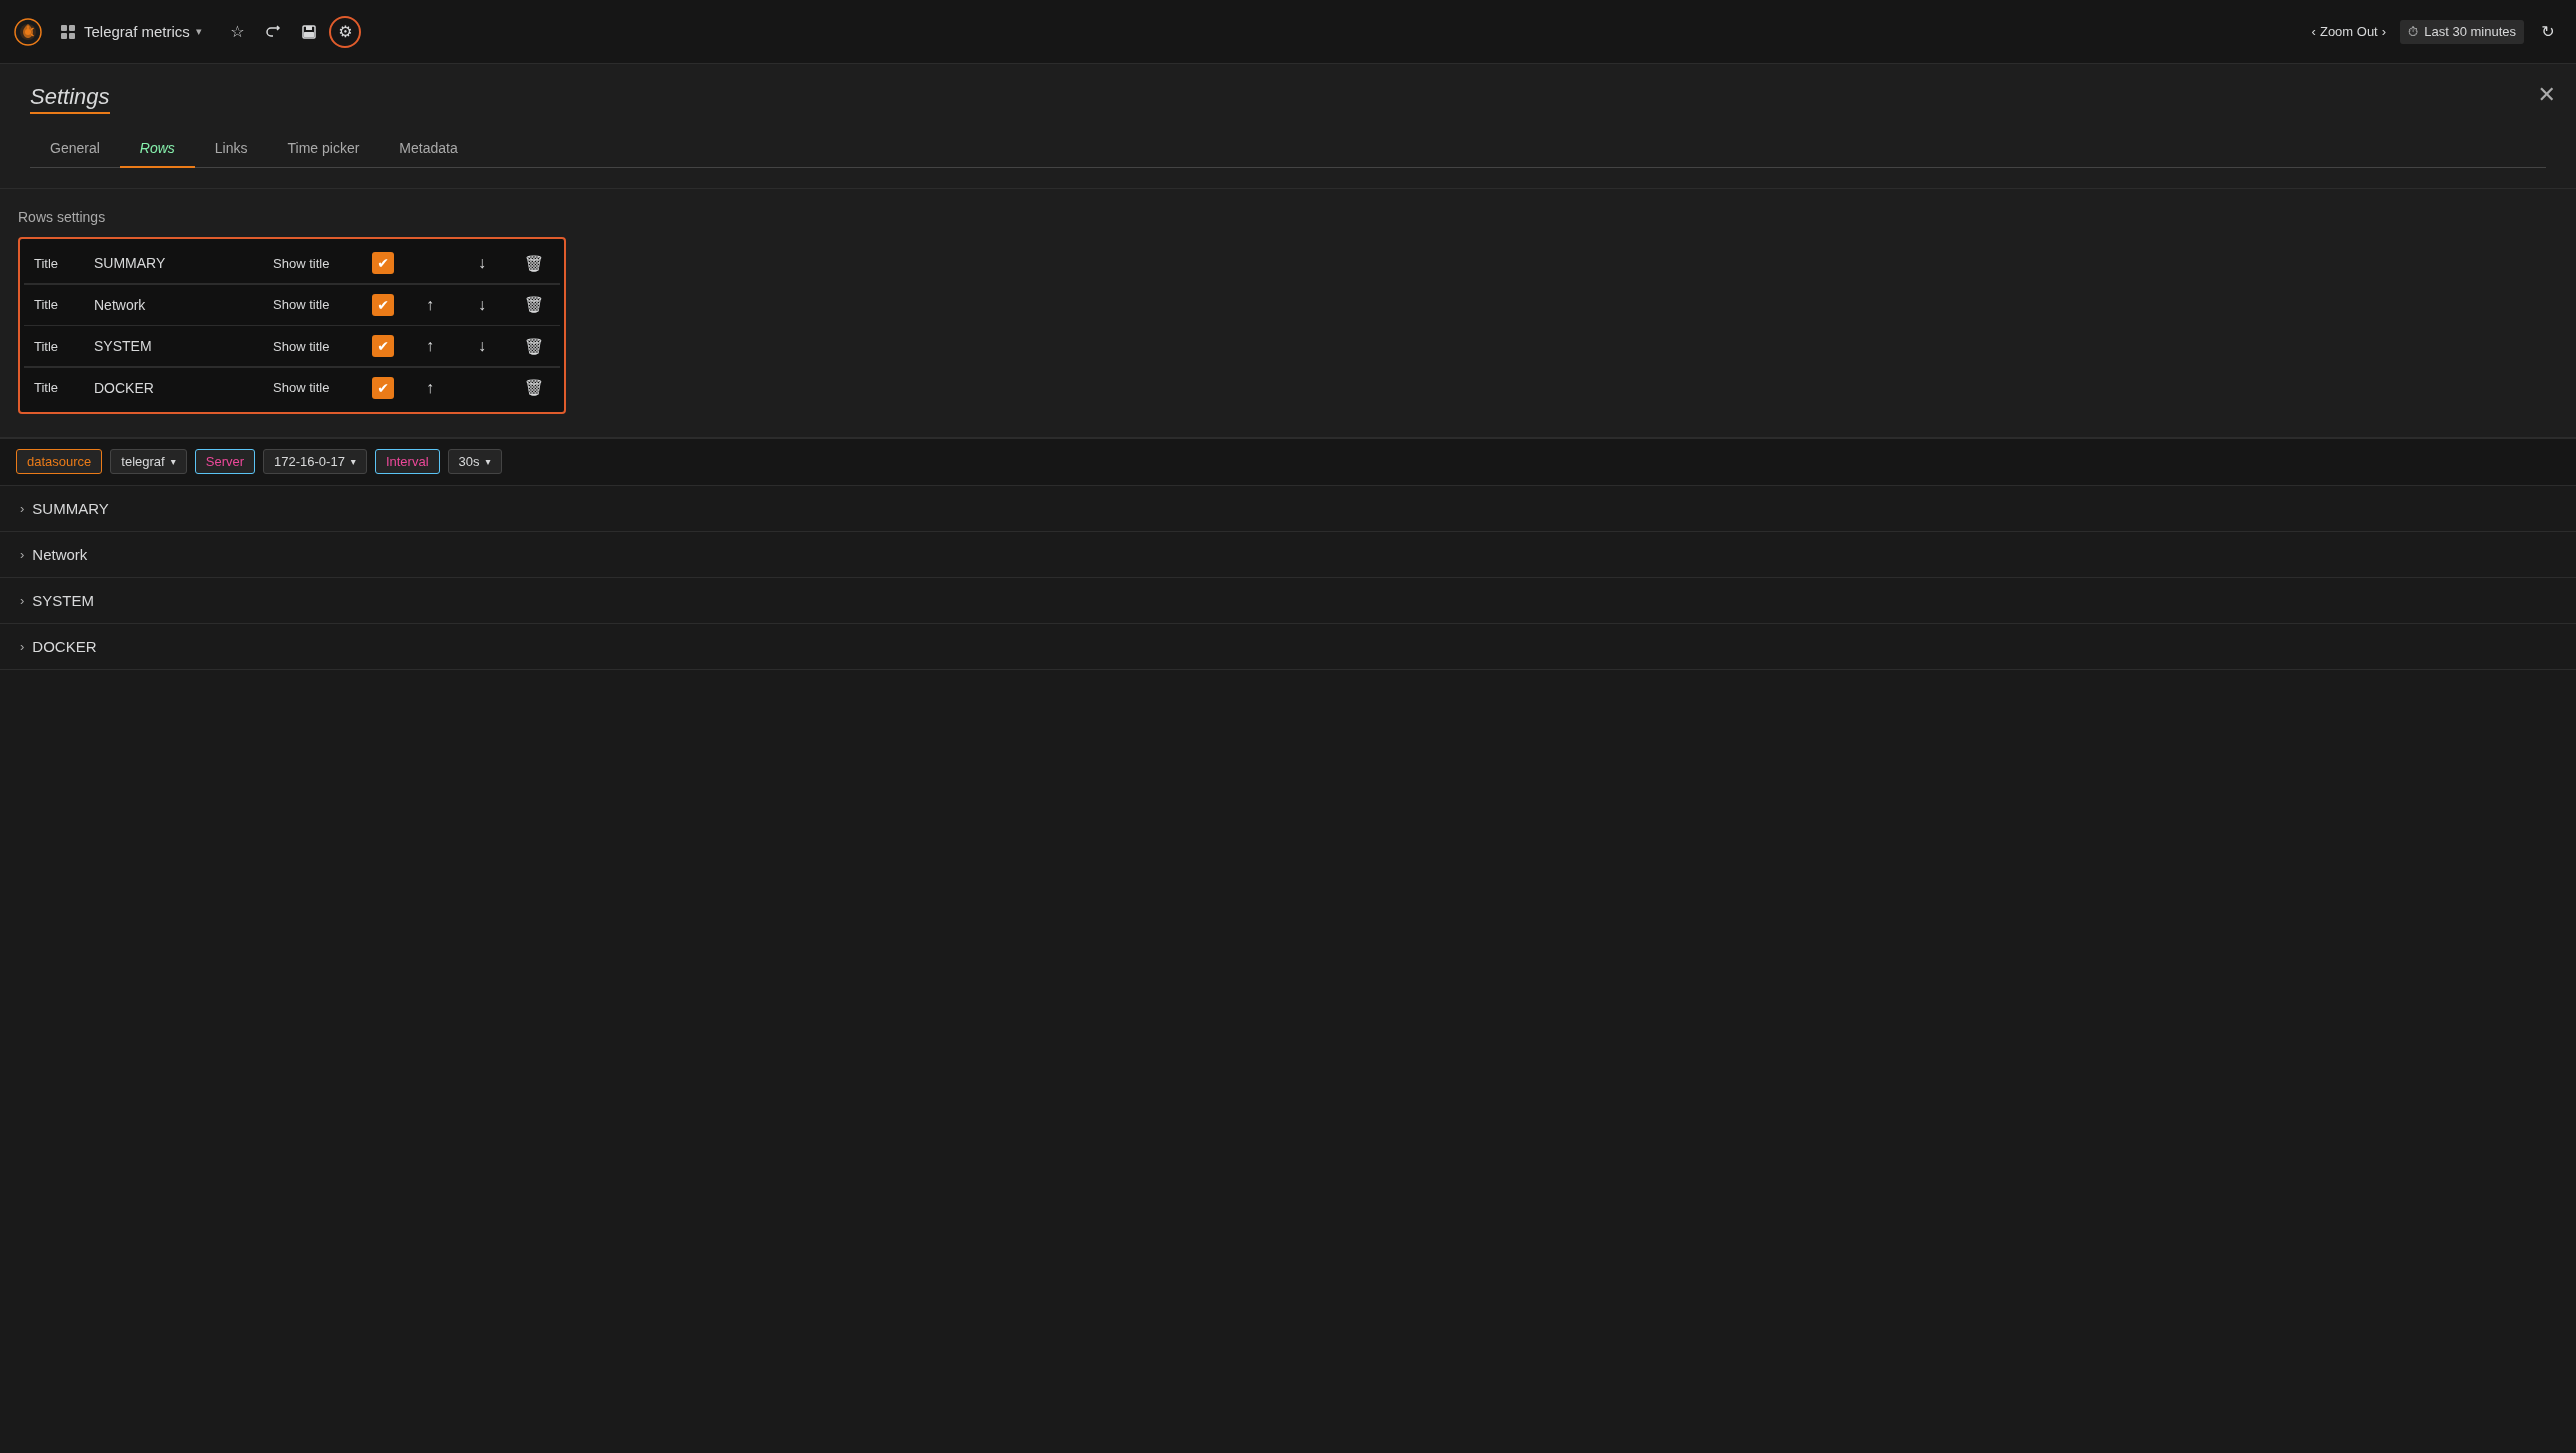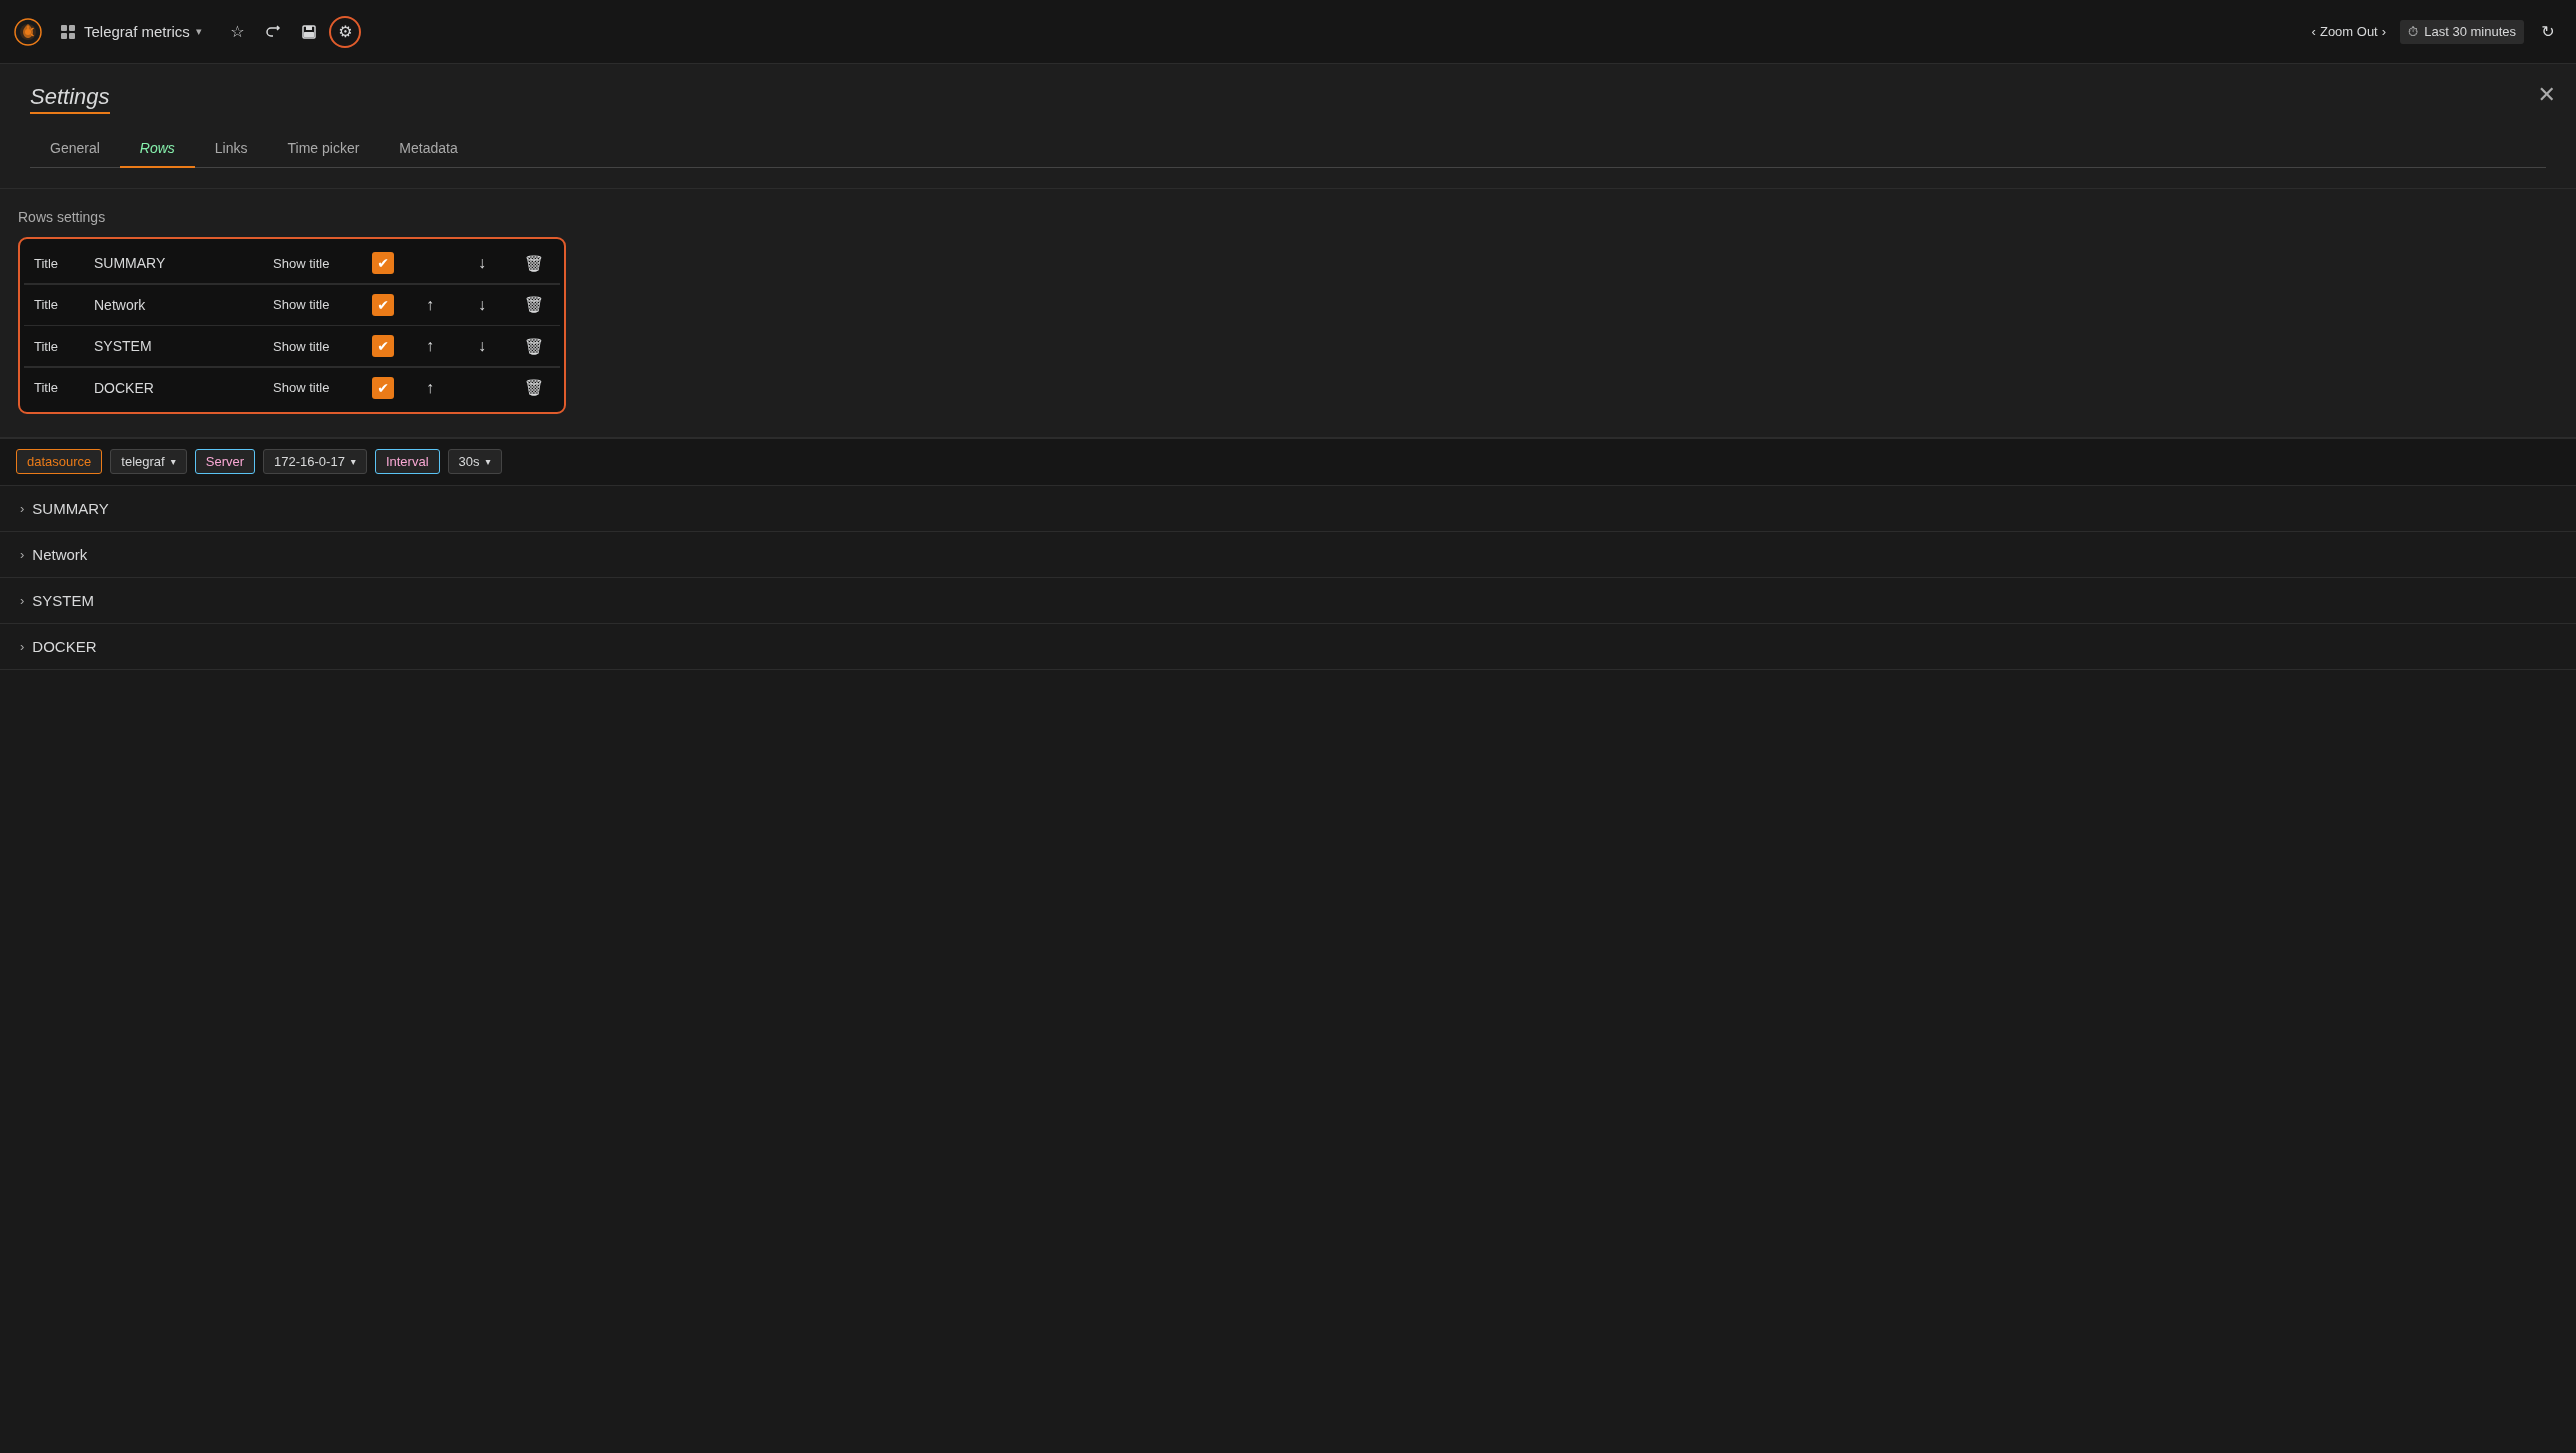--- a/index.html
+++ b/index.html
@@ -158,21 +158,21 @@
       background: #1e1e1e;
       border-bottom: 1px solid #2c2c2c;
     }
     .rows-settings-title {
       font-size: 14px;
       color: #aaa;
       margin-bottom: 12px;
     }
     .rows-table-container {
       border: 2px solid #e05c2c;
-      border-radius: 9px;
+      border-radius: 4px;
       display: inline-block;
       background: #111;
       padding: 4px;
     }
     .rows-table {
       border-collapse: collapse;
       min-width: 477px;
     }
     .rows-table td {
       padding: 6px 10px;
@@ -251,21 +251,21 @@
       padding: 4px 10px;
       font-size: 13px;
       color: #d8d9da;
       cursor: pointer;
     }
     .bottom-tag.highlight {
       border-color: #eb7b18;
       color: #eb7b18;
     }
     .bottom-tag.server {
-      color: #f9a8d4;
+      color: #ec4899;
       border-color: #5bc4f5;
     }
     .bottom-tag .caret {
       font-size: 10px;
       margin-left: 2px;
     }
 
     
     .dashboard-body {
       background: #1a1a1a;

